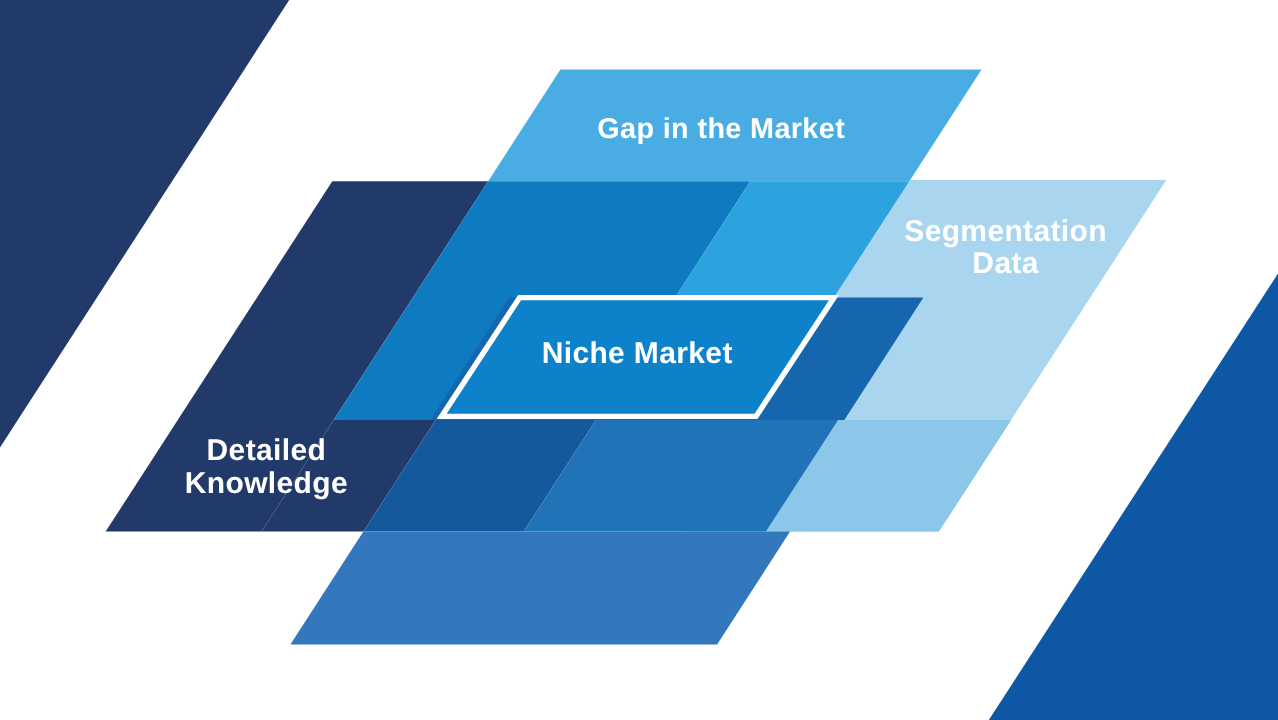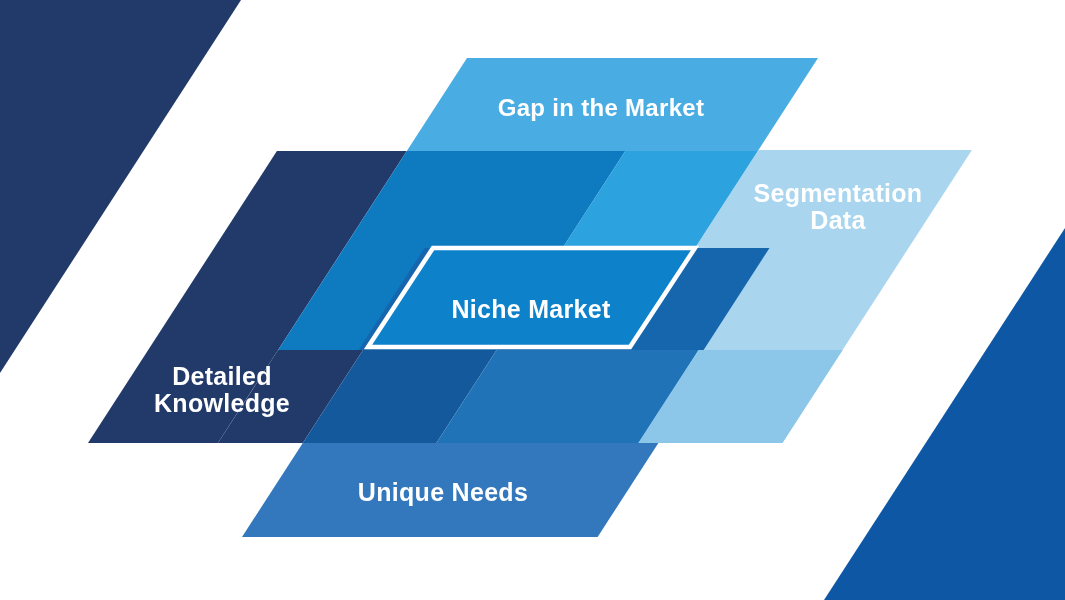--- a/index.html
+++ b/index.html
@@ -20,21 +20,21 @@
     line-height:1.06;
     letter-spacing:.3px;
     text-align:center;
     white-space:pre-line;
     pointer-events:none;
   }
   .label--gap{left:601px;top:108px;font-size:24px;}
   .label--segmentation{left:838px;top:206px;}
   .label--detailed{left:222px;top:389px;}
   .label--unique{left:443px;top:492px;}
-  .label--niche{left:531px;top:309px;text-align:right;}
+  .label--niche{left:531px;top:295px;text-align:right;}
 </style>
 </head>
 <body>
 
 <div class="stage">
 
   <svg width="1065" height="600" viewBox="0 0 1065 600">
 
     <polygon points="0,0 241,0 0,373" fill="#223a6a"></polygon>
     <polygon points="1065,228 1065,600 824,600" fill="#0d57a4"></polygon>
@@ -56,15 +56,14 @@
     <polygon points="302.8,443 658.4,443 597.6,537 242,537" fill="#3378bd"></polygon>
 
     <polygon points="433,248 695,248 630,347 368,347" stroke="#ffffff" stroke-width="4.5" stroke-linejoin="miter" fill="#0d82cb"></polygon>
   </svg>
 
   <div class="label label--segmentation">Segmentation
 Data</div>
   <div class="label label--gap">Gap in the Market</div>
   <div class="label label--detailed">Detailed
 Knowledge</div>
-  <div class="label label--unique">Unique Needs</div>
   <div class="label label--niche">Niche Market</div>
 </div>
 
 </body></html>

